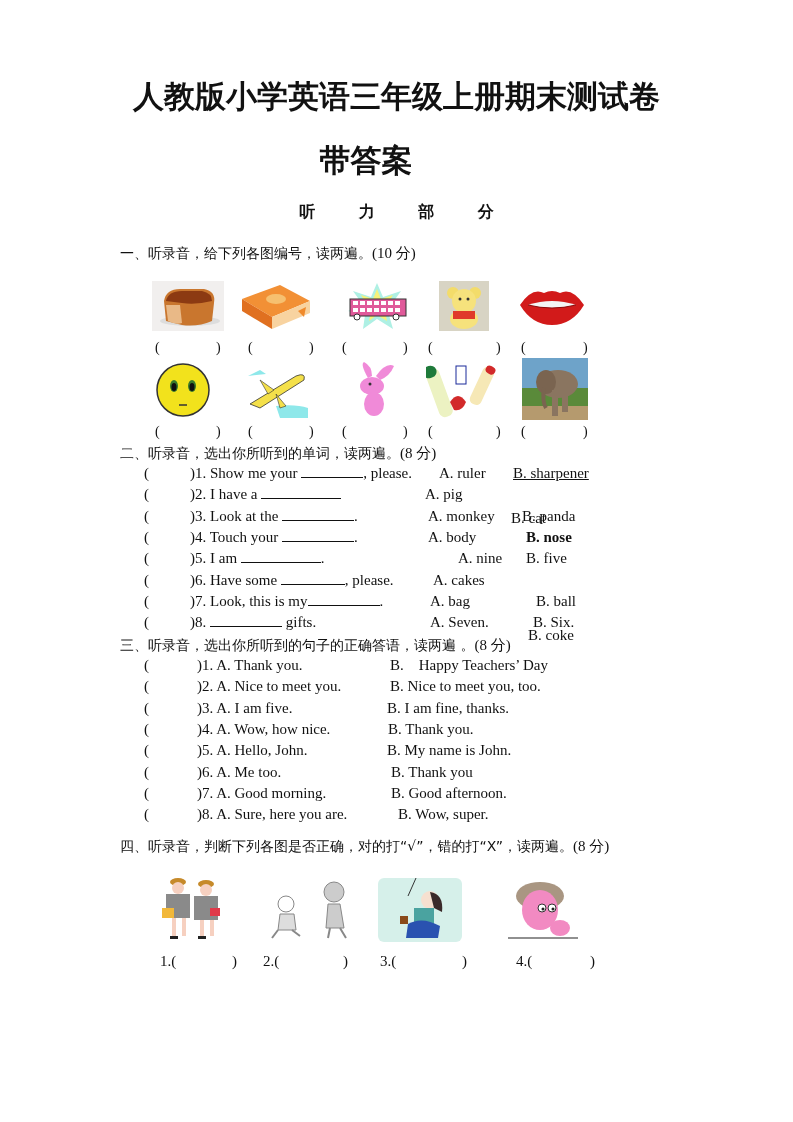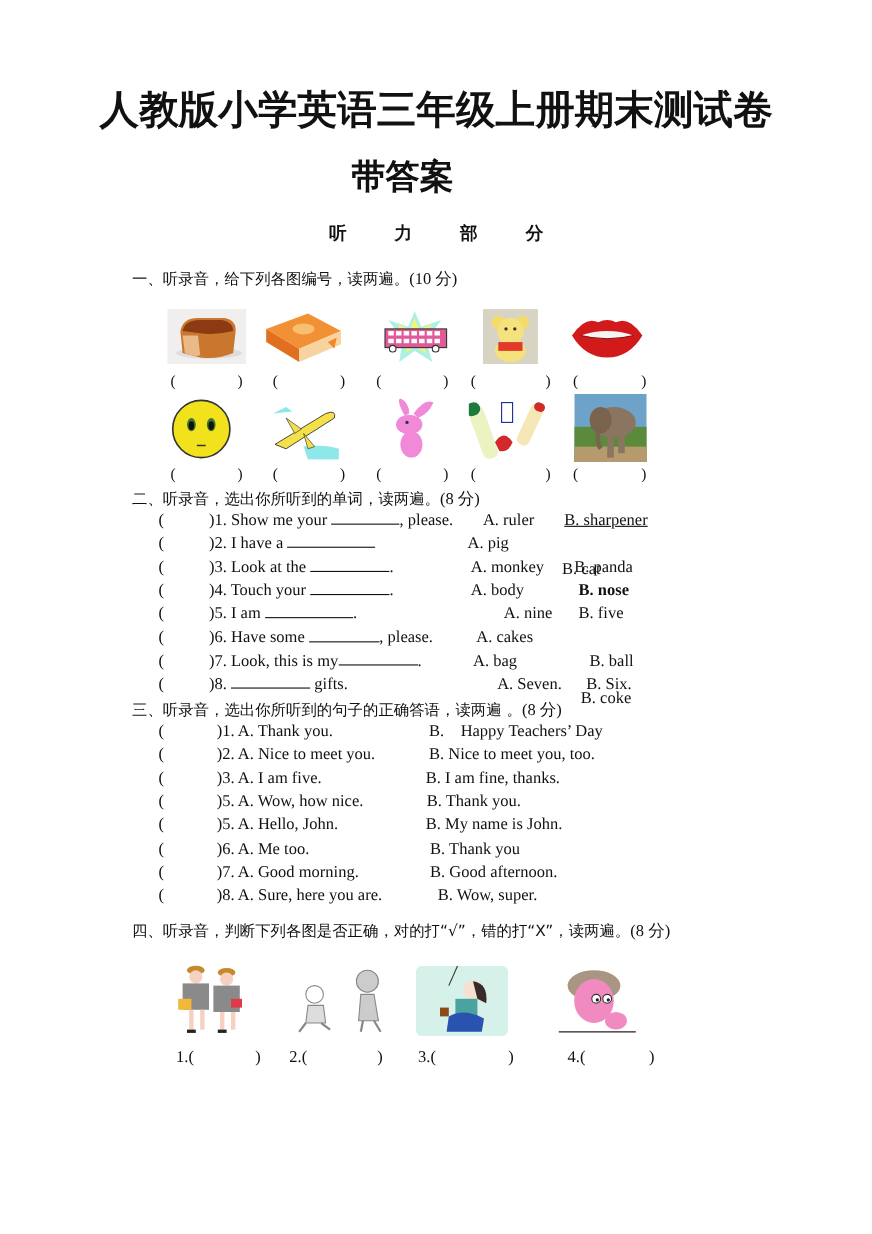--- a/index.html
+++ b/index.html
@@ -1,19 +1,19 @@
 <!DOCTYPE html>
 <html><head>
 <meta charset="utf-8">
 <style>
   * { box-sizing: border-box; margin: 0; padding: 0; }
   html, body { width: 793px; height: 1122px; background: #ffffff; overflow: hidden; }
   body { position: relative; font-family: "Liberation Serif", "DejaVu Serif", serif; color: #111; }
   .abs { position: absolute; white-space: nowrap; }
-  .title1 { left: 0; width: 793px; top: 76px; text-align: center; font-family: "DejaVu Sans", sans-serif; font-weight: bold; font-size: 36px; letter-spacing: 0px; }
+  .title1 { left: 0; width: 793px; top: 76px; text-align: center; font-family: "DejaVu Sans", sans-serif; font-weight: bold; font-size: 31px; letter-spacing: 0px; }
   .title2 { left: 0; width: 732px; top: 140px; text-align: center; font-family: "DejaVu Sans", sans-serif; font-weight: bold; font-size: 31px; }
   .subtitle { left: 0; width: 793px; top: 202px; text-align: center; font-family: "DejaVu Sans", sans-serif; font-weight: bold; font-size: 16px; word-spacing: 14px; letter-spacing: 12px; padding-left: 12px; }
   .sec { left: 120px; font-family: "DejaVu Sans", sans-serif; font-size: 14px; }
   .sec .sc { font-family: "Liberation Serif", serif; font-size: 15px; }
   .pic { position: absolute; overflow: hidden; }
   .paren { position: absolute; font-size: 14px; font-family: "Liberation Serif", serif; }
   .q { position: absolute; font-size: 15px; font-family: "Liberation Serif", serif; }
   .blank { display: inline-block; border-bottom: 1px solid #111; height: 12px; vertical-align: baseline; }
   .num4 { position: absolute; font-size: 15px; font-family: "Liberation Serif", serif; }
 </style>
@@ -200,21 +200,21 @@
   <div class="q" style="left:433px;top:572px;">A. cakes</div>
   <div class="q" style="left:528px;top:592px;margin-top:35px;">B. coke</div>
 
   <div class="q" style="left:144px;top:593px;">(</div>
   <div class="q" style="left:190px;top:593px;"><span>)7. Look, this is my</span><span class="blank" style="width:72px;"></span><span>.</span></div>
   <div class="q" style="left:430px;top:593px;">A. bag</div>
   <div class="q" style="left:536px;top:593px;">B. ball</div>
 
   <div class="q" style="left:144px;top:614px;">(</div>
   <div class="q" style="left:190px;top:614px;"><span>)8. </span><span class="blank" style="width:72px;"></span><span> gifts.</span></div>
-  <div class="q" style="left:452px;top:614px;">A. Seven.</div>
+  <div class="q" style="left:430px;top:614px;">A. Seven.</div>
   <div class="q" style="left:533px;top:614px;">B. Six.</div>
 </div>
 
 <div class="abs sec" style="top:636px;">
   <span>三、听录音，选出你所听到的句子的正确答语，读两遍 。</span><span class="sc">(8 分)</span>
 </div>
 
 <div>
   <div class="q" style="left:144px;top:657px;">(</div>
   <div class="q" style="left:197px;top:657px;">)1. A. Thank you.</div>
@@ -222,21 +222,21 @@
 
   <div class="q" style="left:144px;top:678px;">(</div>
   <div class="q" style="left:197px;top:678px;">)2. A. Nice to meet you.</div>
   <div class="q" style="left:390px;top:678px;">B. Nice to meet you, too.</div>
 
   <div class="q" style="left:144px;top:700px;">(</div>
   <div class="q" style="left:197px;top:700px;">)3. A. I am five.</div>
   <div class="q" style="left:387px;top:700px;">B. I am fine, thanks.</div>
 
   <div class="q" style="left:144px;top:721px;">(</div>
-  <div class="q" style="left:197px;top:721px;">)5. A. Wow, how nice.</div>
+  <div class="q" style="left:197px;top:721px;">)4. A. Wow, how nice.</div>
   <div class="q" style="left:388px;top:721px;">B. Thank you.</div>
 
   <div class="q" style="left:144px;top:742px;">(</div>
   <div class="q" style="left:197px;top:742px;">)5. A. Hello, John.</div>
   <div class="q" style="left:387px;top:742px;">B. My name is John.</div>
 
   <div class="q" style="left:144px;top:764px;">(</div>
   <div class="q" style="left:197px;top:764px;">)6. A. Me too.</div>
   <div class="q" style="left:391px;top:764px;">B. Thank you</div>
 

